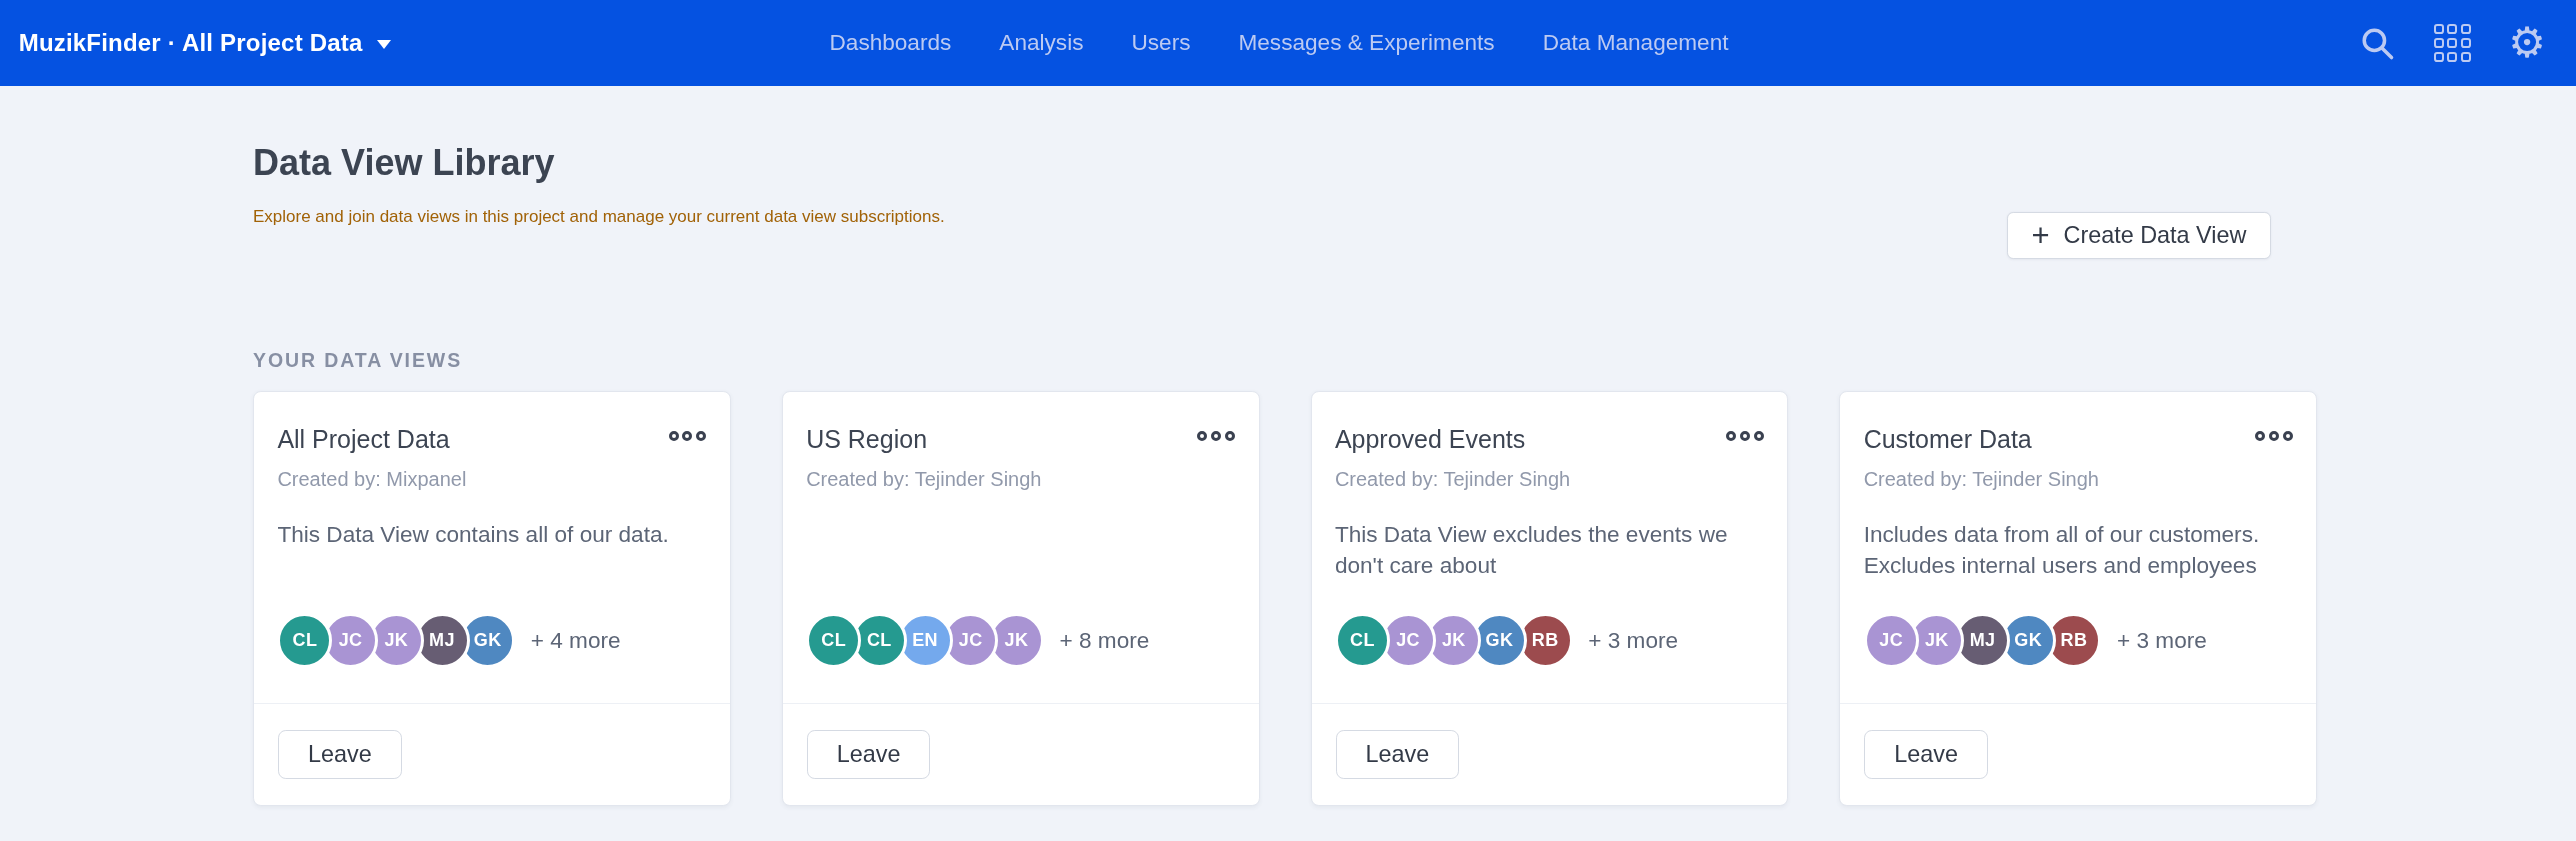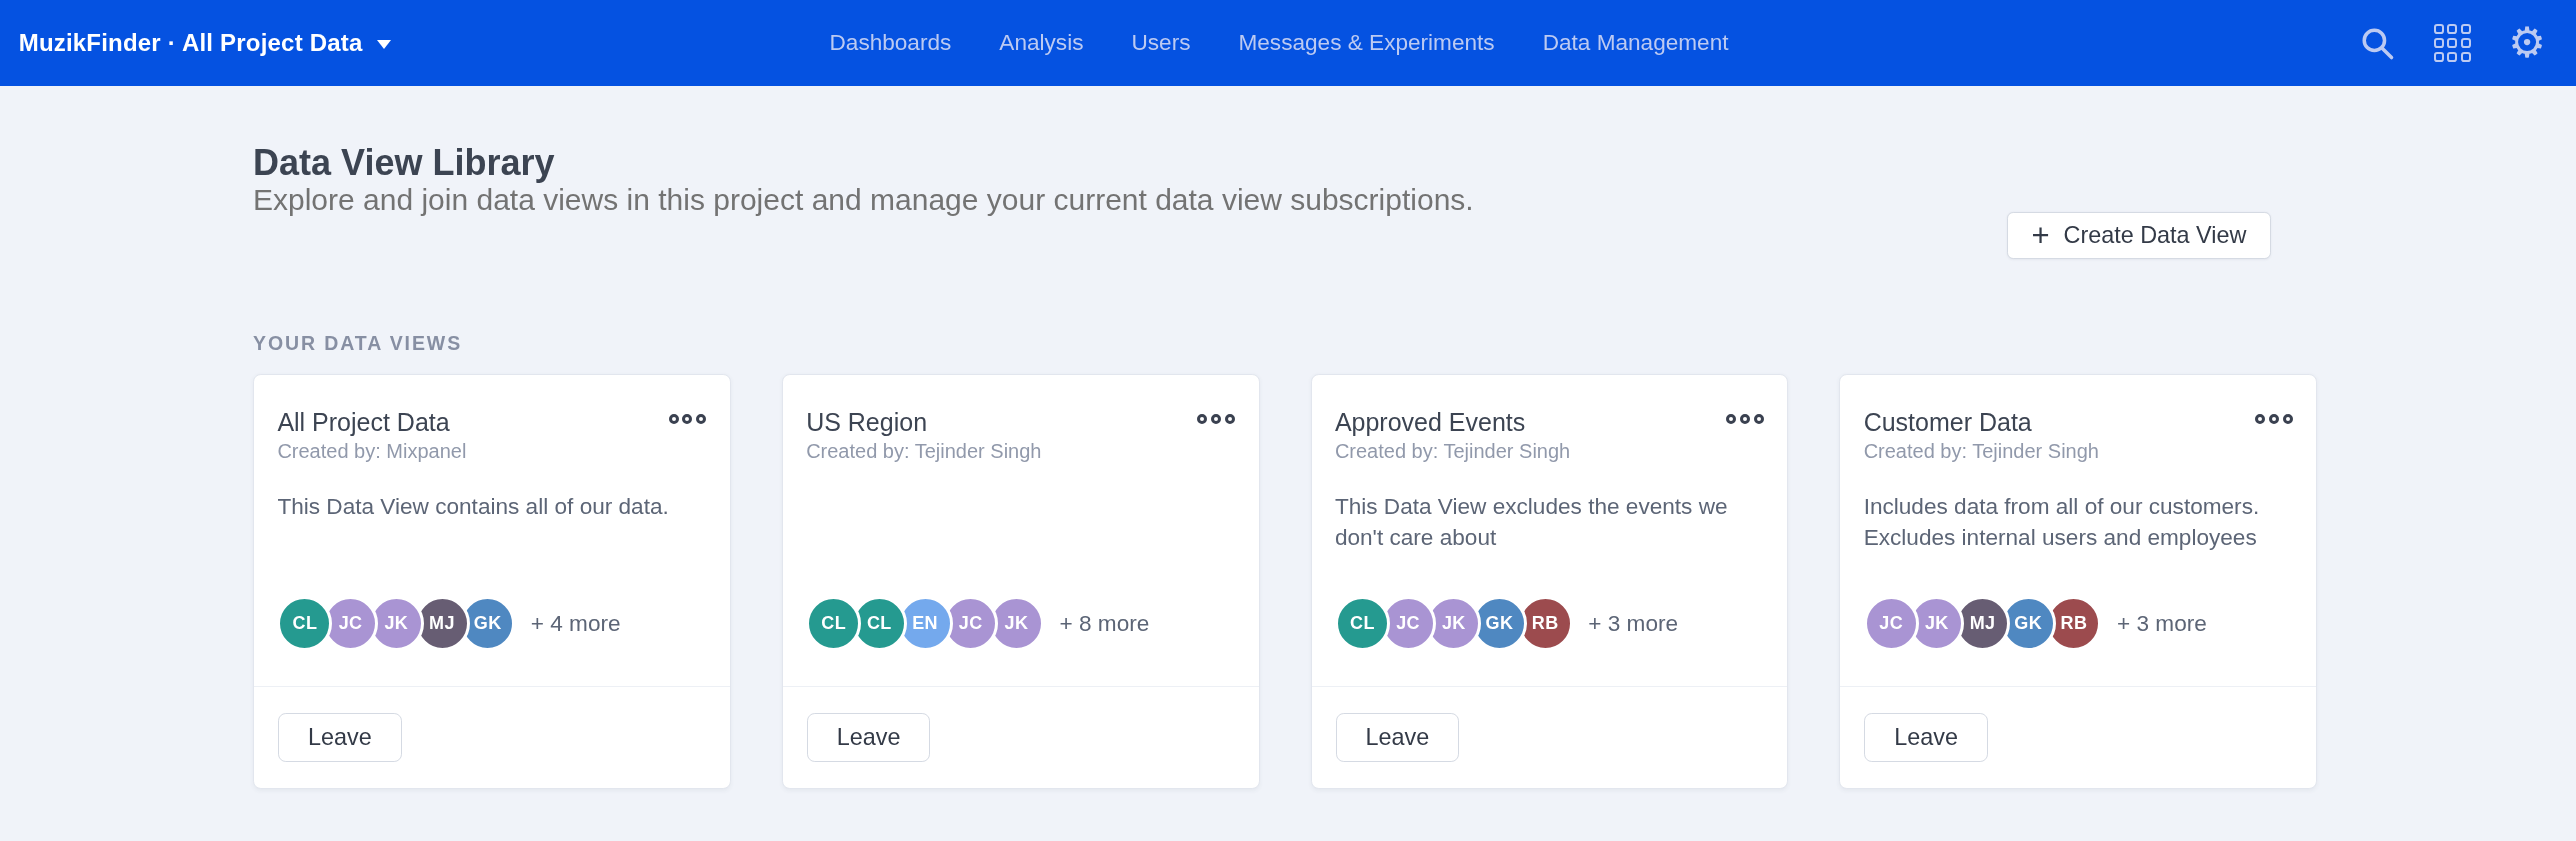--- a/index.html
+++ b/index.html
@@ -88,23 +88,24 @@
   }
   .page-title {
     margin: 0;
     padding-top: 56px;
     font-size: 36px;
     line-height: 42px;
     font-weight: 700;
     color: #3c4452;
   }
   .page-subtitle {
-    font-size: 30px;
+    margin-top: 17px;
+    font-size: 17px;
     line-height: 31px;
-    color: #737373;
+    color: #a16207;
   }
   .create-btn {
     position: absolute;
     top: 126px;
     left: 1754px;
     height: 47px;
     display: flex;
     align-items: center;
     gap: 14px;
     padding: 0 23.4px;
@@ -169,21 +170,21 @@
     gap: 3.9px;
     margin-top: 6.2px;
     cursor: pointer;
   }
   .more-btn span {
     width: 10px; height: 10px;
     border: 3.1px solid #3a4150;
     border-radius: 50%;
   }
   .created-by {
-    margin-top: 3px;
+    margin-top: 14px;
     font-size: 20px;
     color: #9199ab;
   }
   .card-desc {
     margin-top: 28px;
     font-size: 22.6px;
     line-height: 31px;
     color: #5c6576;
   }
   .avatar-row {

